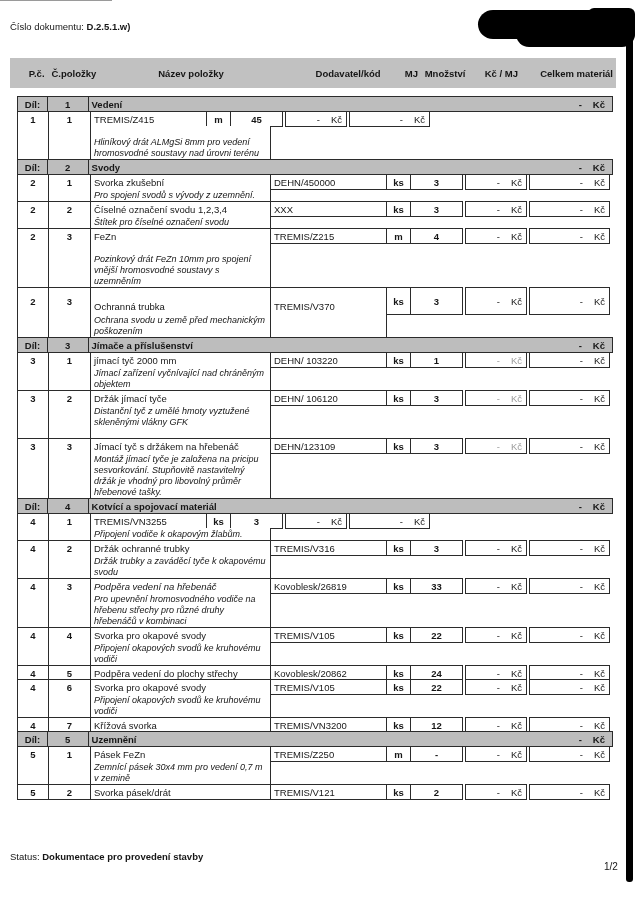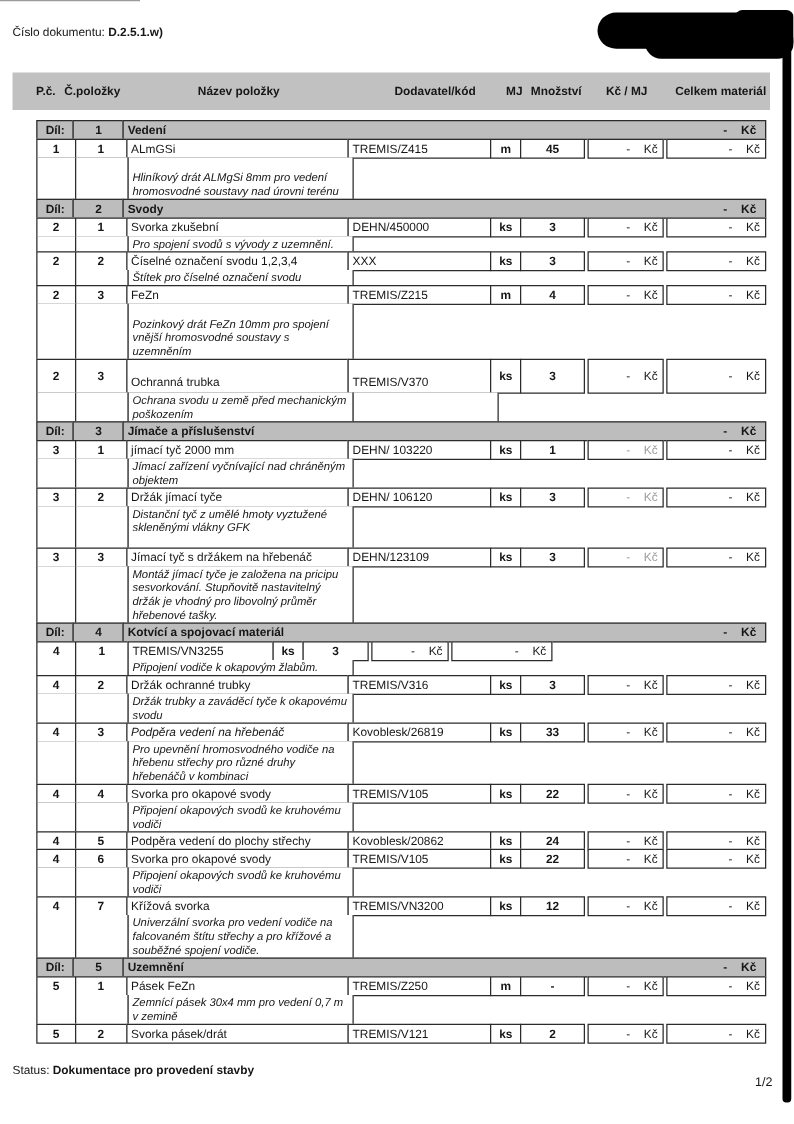--- a/index.html
+++ b/index.html
@@ -22,21 +22,21 @@
   .hc3{width:117px;text-align:right;padding-right:14px;}
   .hc4{width:25px;text-align:right;padding-right:1px;}
   .hc5{width:53px;text-align:center;}
   .hc6{width:62px;text-align:center;}
   .hc7{width:86px;text-align:right;padding-right:3px;}
   
   .tbl{position:absolute;left:17px;top:97px;width:596px;font-size:9.5px;}
   .row{display:flex;position:relative;margin-top:-1px;}
   .cell{box-sizing:border-box;border:1px solid #2b2b2b;display:flex;align-items:center;background:#fff;}
   .cell + .cell{margin-left:-1px;}
-  .c0{width:32px;justify-content:center;font-weight:bold;margin-left:12px;}
+  .c0{width:32px;justify-content:center;font-weight:bold;}
   .c1{width:43px;justify-content:center;font-weight:bold;}
   .c2{width:181px;padding:0 3px;}
   .c3{width:117px;padding:0 3px;}
   .c4{width:25px;justify-content:center;font-weight:bold;}
   .c5{width:53px;justify-content:center;font-weight:bold;}
   .c6{width:62px;}
   .c7{width:81px;}
   .gap{margin-left:2px !important;}
   .money{justify-content:flex-end;padding-right:4px;}
   .money .dash{margin-right:11px;}
@@ -98,21 +98,20 @@
           <div class="sec-title">Vedení</div>
           <div class="sec-money money" style="display: flex;">
             <div class="dash">-</div>
             <div class="cur">Kč</div>
           </div>
         </div>
       </div>
       <div class="row r-item">
         <div class="cell c0">1</div>
         <div class="cell c1">1</div>
-        <div class="cell c2">ALmGSi</div>
         <div class="cell c3">TREMIS/Z415</div>
         <div class="cell c4">m</div>
         <div class="cell c5">45</div>
         <div class="cell money c6 gap">
           <div class="dash">-</div>
           <div class="cur">Kč</div>
         </div>
         <div class="cell money c7 gap">
           <div class="dash">-</div>
           <div class="cur">Kč</div>
@@ -440,21 +439,20 @@
           <div class="cur">Kč</div>
         </div>
         <div class="cell money c7 gap">
           <div class="dash">-</div>
           <div class="cur">Kč</div>
         </div>
       </div>
       <div class="row r-desc">
         <div class="cell c0"></div>
         <div class="cell c1"></div>
-        <div class="cell c2">Univerzální svorka pro vedení vodiče na falcovaném štítu střechy a pro křížové a souběžné spojení vodiče.</div>
       </div>
       <div class="row r-sec">
         <div class="cell c0">Díl:</div>
         <div class="cell c1">5</div>
         <div class="cell sec-rest">
           <div class="sec-title">Uzemnění</div>
           <div class="sec-money money" style="display: flex;">
             <div class="dash">-</div>
             <div class="cur">Kč</div>
           </div>

